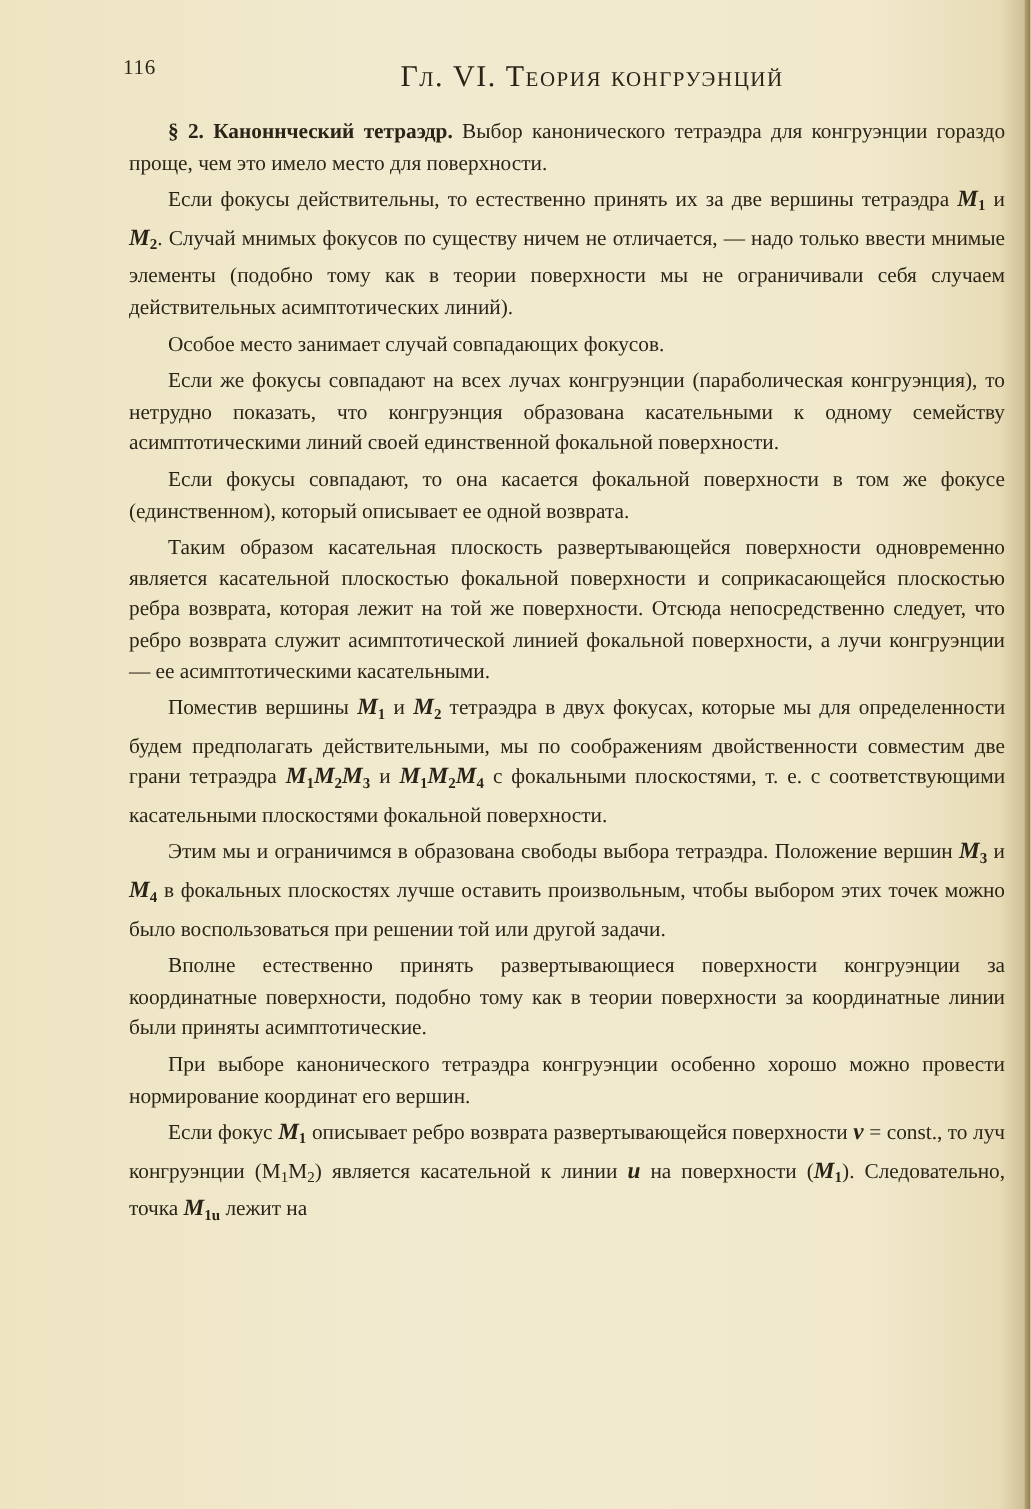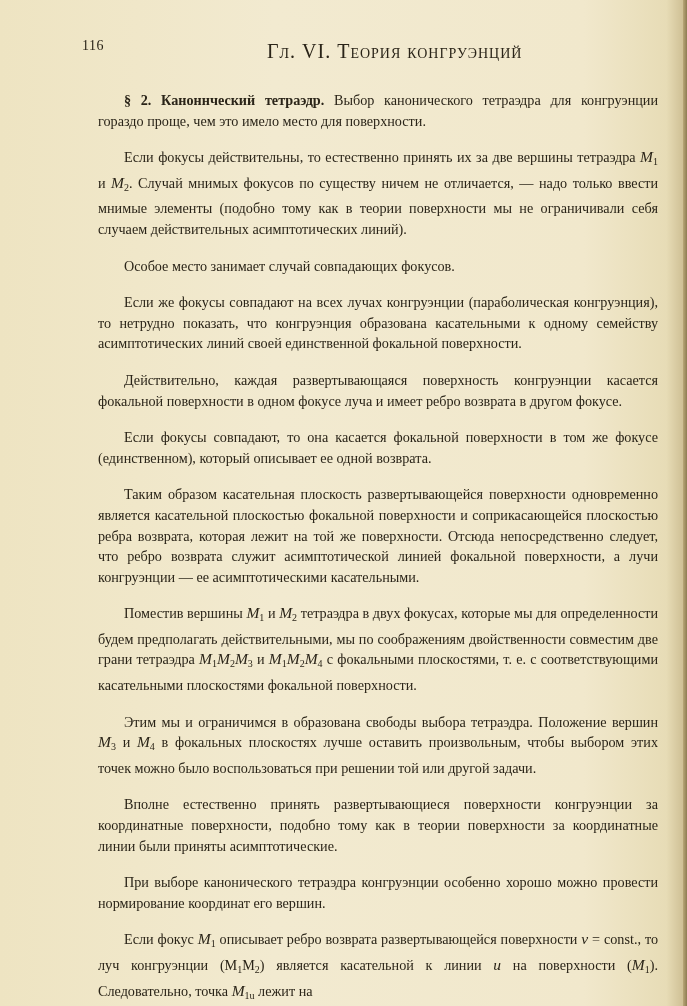--- a/index.html
+++ b/index.html
@@ -27,23 +27,23 @@
     .running-head {
       position: absolute; left: 185px; top: 2px; font-size: 20px; letter-spacing: 1px;
       font-variant: small-caps;
     }
     .body-text {
       position: absolute; left: 82px; top: 74px; width: 592px;
       font-size: 14.2px; line-height: 20.6px;
       text-align: justify; text-align-last: left;
       hyphens: manual;
     }
-    .body-text p { margin: 16px; text-indent: 26px; }
+    .body-text p { margin: 4px; text-indent: 26px; }
     .bold { font-weight: bold; }
-    .m { font-style: italic; font-size: 15.5px; }
+    .m { font-style: italic; font-size: 15.5px; font-weight: bold; }
     sub { font-size: 10px; vertical-align: -3px; font-style: normal; }
   </style>
 </head>
 <body>
 
 <div class="page"></div>
 <div class="right-edge"></div>
 
 <div class="header">
   <span class="page-number">116</span>
@@ -56,22 +56,21 @@
     <span class="bold">Каноннческий тетраэдр.</span>
     <span>Выбор канонического тетраэдра для конгруэнции гораздо проще, чем это имело место для поверхности.</span>
   </p>
   <p>
     <span>Если фокусы действительны, то естественно принять их за две вершины тетраэдра</span>
     <span class="m"><span>M</span><sub>1</sub></span>
     <span>и</span>
     <span class="m"><span>M</span><sub>2</sub></span><span>. Случай мнимых фокусов по существу ничем не отличается, — надо только ввести мнимые элементы (подобно тому как в теории поверхности мы не ограничивали себя случаем действитель­ных асимптотических линий).</span>
   </p>
   <p>Особое место занимает случай совпадающих фокусов.</p>
-  <p>Если же фокусы совпадают на всех лучах конгруэнции (параболи­ческая конгруэнция), то нетрудно показать, что конгруэнция образована касательными к одному семейству асимптотических линий своей един­ственной фокальной поверхности.</p>
-  <p>Действительно, каждая развертывающаяся поверхность конгруэнции касается фокальной поверхности в одном фокусе луча и имеет ребро возврата в другом фокусе.</p>
+  <p>Если же фокусы совпадают на всех лучах конгруэнции (параболи­ческая конгруэнция), то нетрудно показать, что конгруэнция образована касательными к одному семейству асимптотическими линий своей един­ственной фокальной поверхности.</p>
   <p>Если фокусы совпадают, то она касается фокальной поверхности в том же фокусе (единственном), который описывает ее одной возврата.</p>
   <p>Таким образом касательная плоскость развертывающейся поверхности одновременно является касательной плоскостью фокальной поверхности и соприкасающейся плоскостью ребра возврата, которая лежит на той же поверхности. Отсюда непосредственно следует, что ребро возврата служит асимптотической линией фокальной поверхности, а лучи конгру­энции — ее асимптотическими касательными.</p>
   <p>
     <span>Поместив вершины</span>
     <span class="m"><span>M</span><sub>1</sub></span>
     <span>и</span>
     <span class="m"><span>M</span><sub>2</sub></span>
     <span>тетраэдра в двух фокусах, которые мы для определенности будем предполагать действительными, мы по сообра­жениям двойственности совместим две грани тетраэдра</span>
     <span class="m"><span>M</span><sub>1</sub><span>M</span><sub>2</sub><span>M</span><sub>3</sub></span>
     <span>и</span>

